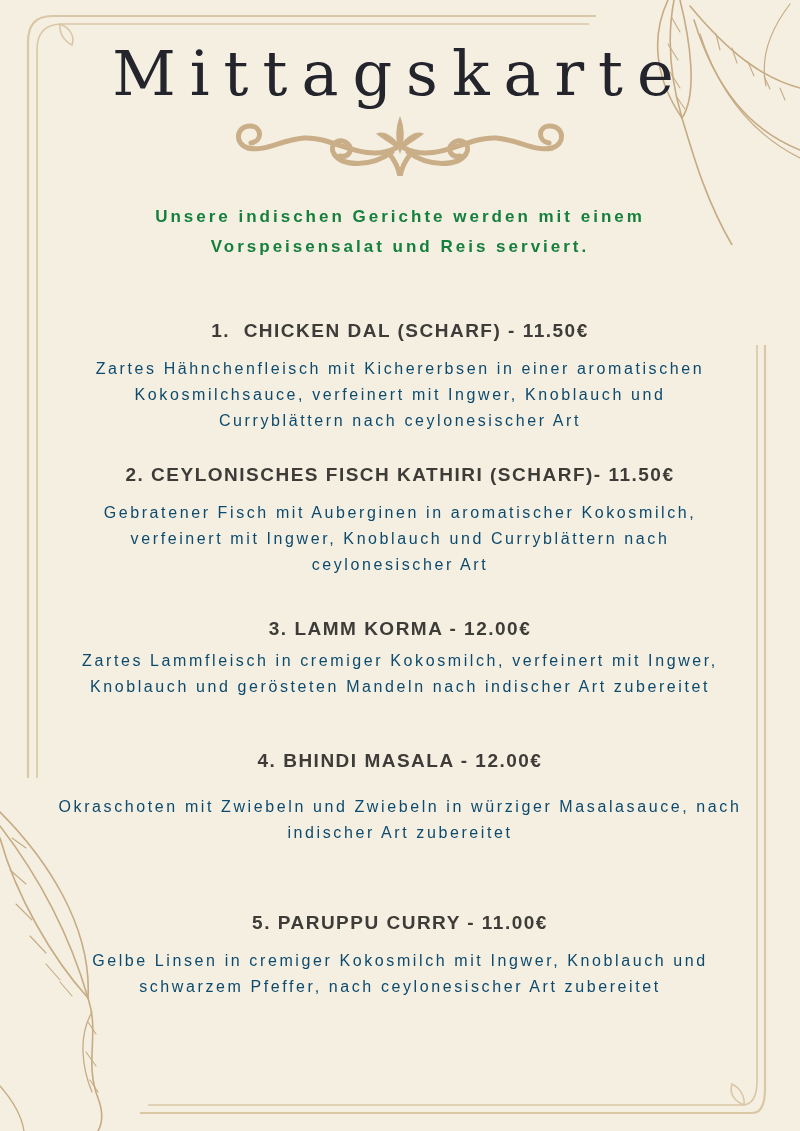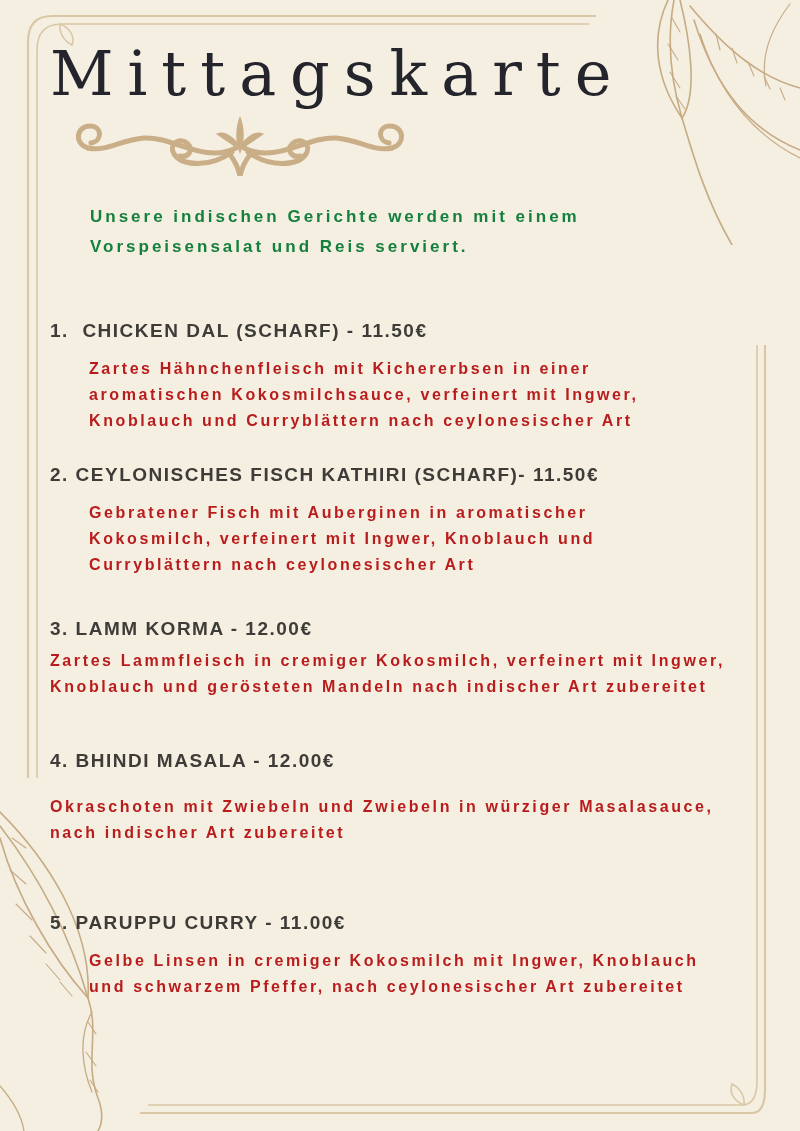--- a/index.html
+++ b/index.html
@@ -7,21 +7,21 @@
     width:800px;height:1131px;position:relative;overflow:hidden;
     background:#f5efe2;
     font-family:"Liberation Sans",sans-serif;
   }
   .deco{position:absolute;pointer-events:none;}
   .frame-tl{top:0;left:0;}
   .frame-br{bottom:0;right:0;}
   .leaves-tr{top:0;right:0;}
   .leaves-bl{bottom:0;left:0;}
   .content{
-    position:relative;width:700px;margin:0 auto;z-index:2;
+    position:relative;width:700px;margin:0 auto;text-align:center;z-index:2;
   }
   .title{
     margin-top:40px;
     font-family:"DejaVu Serif","Liberation Serif",serif;
     font-weight:400;
     font-size:62px;
     letter-spacing:14px;
     color:#23242c;
     line-height:1.1;
   }
@@ -39,24 +39,24 @@
   .menu-item .heading{
     font-size:19px;
     font-weight:bold;
     letter-spacing:1.5px;
     color:#3e3c38;
     white-space:pre-wrap;
   }
   .menu-item .desc{
     margin:14px auto 0 auto;
     font-size:16px;
-    font-weight:bold;
+    font-weight:normal;
     letter-spacing:2.6px;
     line-height:26px;
-    color:#b91c1c;
+    color:#0c4a6e;
   }
   .menu-item.i1{margin-top:58px;}
   .menu-item.i2{margin-top:30px;}
   .menu-item.i3{margin-top:40px;}
   .menu-item.i3 .desc{margin-top:8px;max-width:700px;}
   .menu-item.i4{margin-top:50px;}
   .menu-item.i4 .desc{margin-top:22px;}
   .menu-item.i5{margin-top:66px;}
   .desc.w640{max-width:622px;}
 </style>

